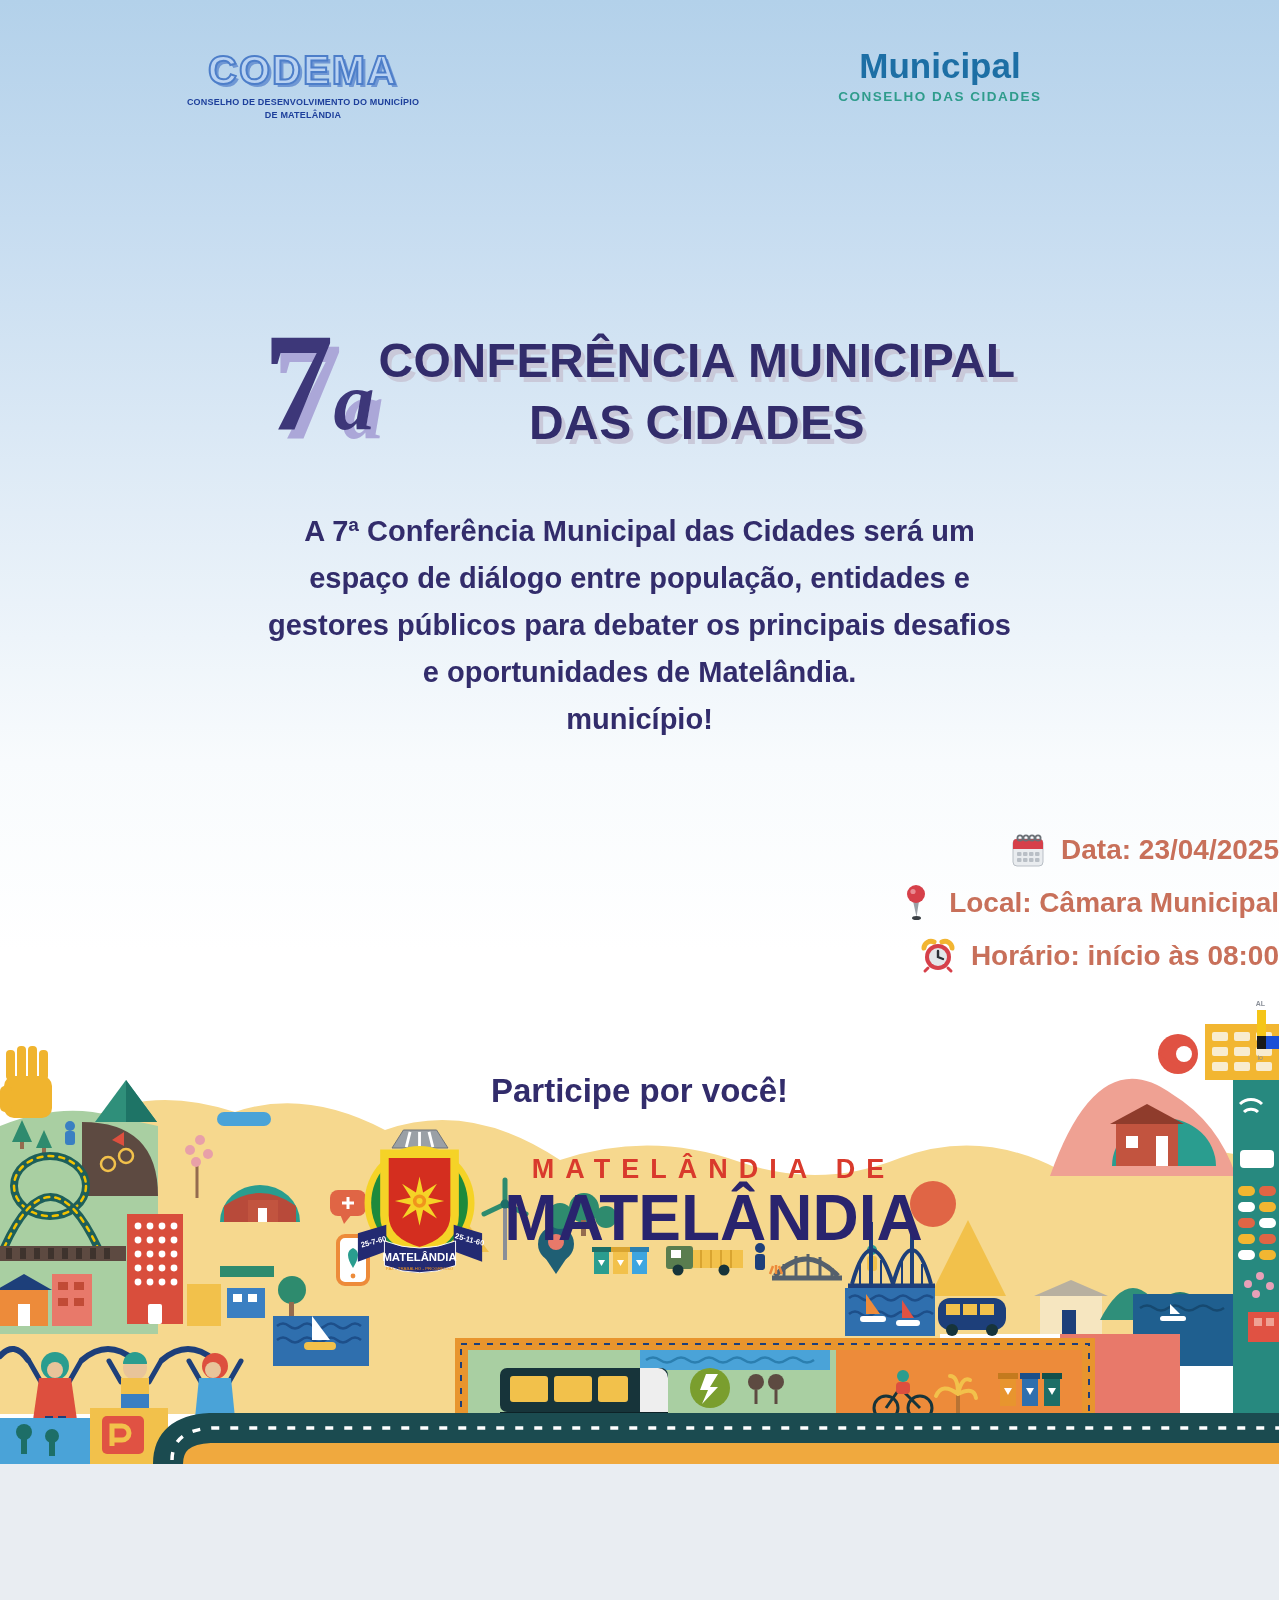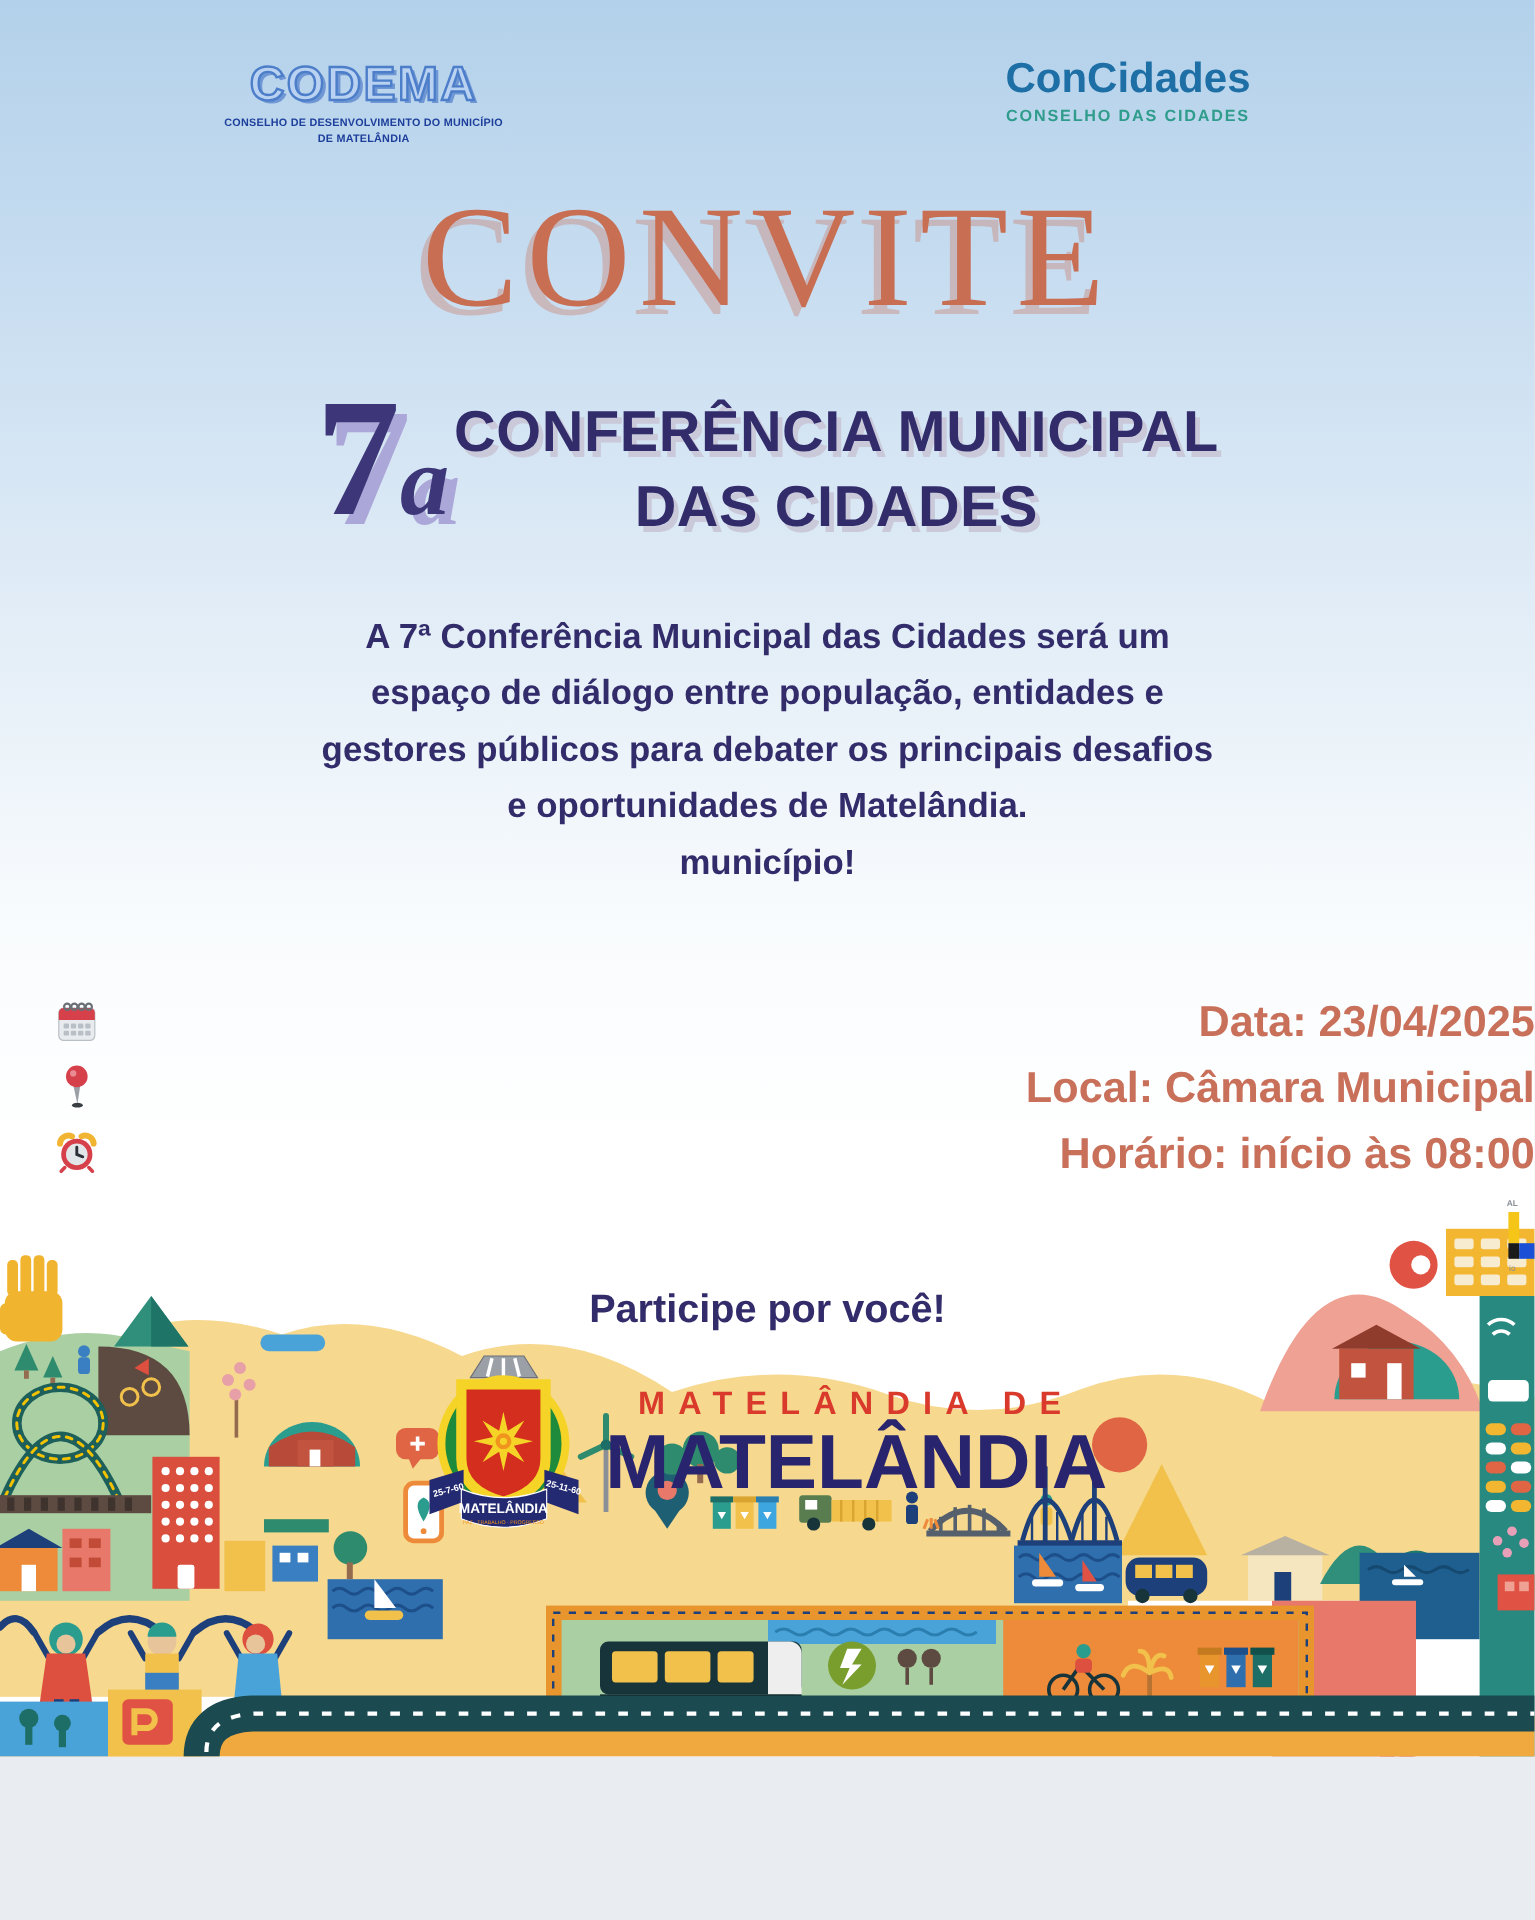--- a/index.html
+++ b/index.html
@@ -31,21 +31,21 @@
     font-family:"Liberation Serif",serif;font-weight:bold;color:#3d3779;line-height:.85;
     text-shadow:9px 9px 0 #aba7d8;white-space:nowrap;
   }
   .event-number .num{font-size:140px;}
   .event-number .ord{font-size:82px;font-style:italic;letter-spacing:-2px;}
   .event-titles{text-align:center;font-weight:bold;color:#322c6b;font-size:48px;letter-spacing:.5px;line-height:1.3;text-shadow:4px 5px 0 #c9c9d9;margin-top:8px;}
   
   .intro{position:absolute;top:508px;left:0;width:100%;text-align:center;font-size:29px;font-weight:bold;color:#322c6b;line-height:1.62;}
   
   .details{position:absolute;top:830px;left:0;width:100%;}
-  .detail-row{display:flex;justify-content:space-between;align-items:center;gap:13px;margin-bottom:13px;font-size:36px;font-weight:bold;color:#c8705a;padding-left:44px;}
+  .detail-row{display:flex;justify-content:flex-end;align-items:center;gap:13px;margin-bottom:13px;font-size:28px;font-weight:bold;color:#c8705a;padding-left:44px;}
   .detail-icon{width:40px;height:40px;flex:0 0 auto;}
   .closing{position:absolute;top:1072px;left:0;width:100%;text-align:center;font-size:33px;font-weight:bold;color:#322c6b;}
   
   .muni{position:absolute;top:1124px;left:0;width:100%;display:flex;justify-content:center;align-items:center;gap:20px;z-index:6;}
   .muni-text{text-align:center;}
   .muni-pre{color:#d93a2c;font-size:27px;font-weight:bold;letter-spacing:11px;}
   .muni-name{color:#29246e;font-size:64px;font-weight:bold;letter-spacing:0px;line-height:1.05;}
   
   .edge-logo{position:absolute;right:0;top:1000px;width:50px;height:85px;z-index:3;}
   .edge-logo .t{font-size:7px;color:#8a8f98;font-weight:bold;text-align:right;padding-right:14px;}
@@ -64,25 +64,24 @@
 
   <div class="codema">
     <div class="codema-name">CODEMA</div>
     <div class="codema-sub">
       <div>CONSELHO DE DESENVOLVIMENTO DO MUNICÍPIO</div>
       <div>DE MATELÂNDIA</div>
     </div>
   </div>
 
   <div class="concidades">
-    <div class="concidades-name">ConCidades</div>
+    <div class="concidades-name">Municipal</div>
     <div class="concidades-sub">CONSELHO DAS CIDADES</div>
   </div>
 
-  <div class="convite">CONVITE</div>
 
   <div class="event-heading">
     <div class="event-number"><span class="num">7</span><span class="ord">a</span></div>
     <div class="event-titles">
       <div>CONFERÊNCIA MUNICIPAL</div>
       <div>DAS CIDADES</div>
     </div>
   </div>
 
   <div class="intro">

